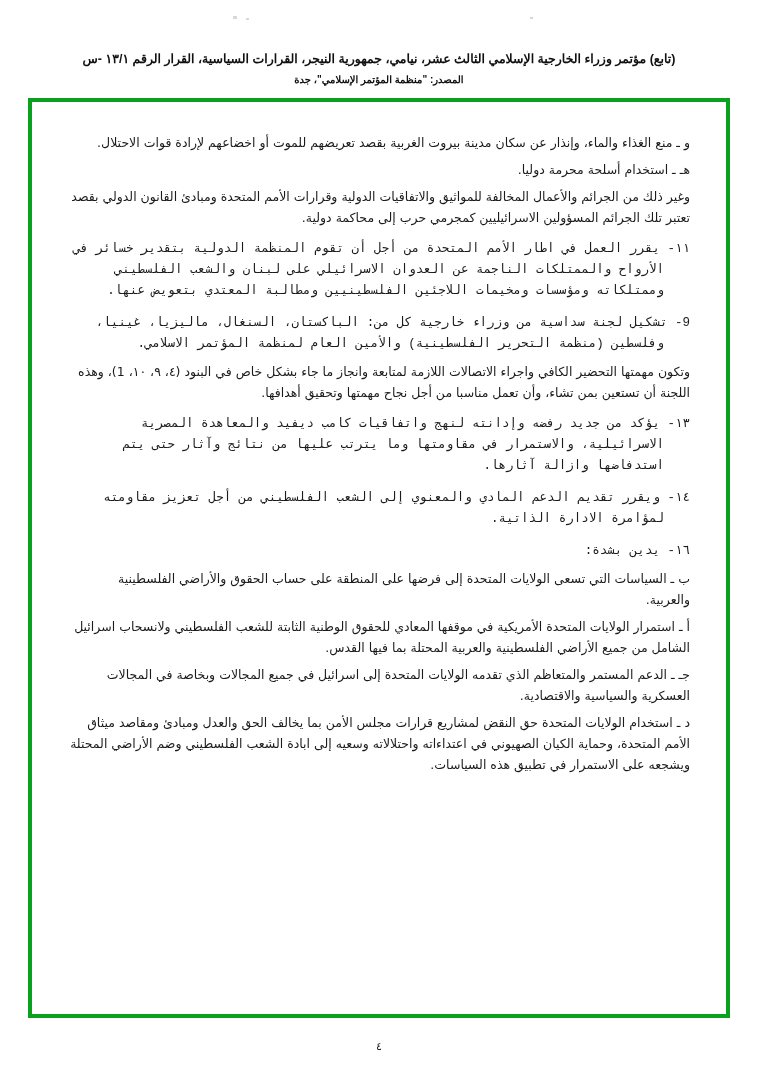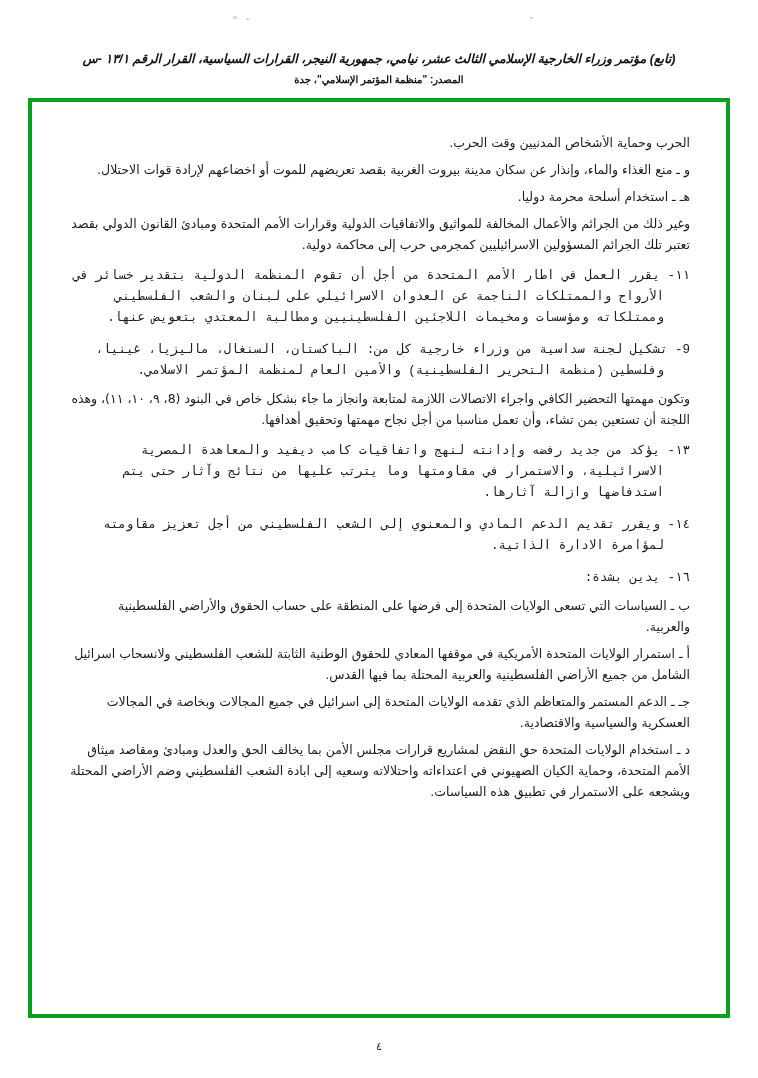--- a/index.html
+++ b/index.html
@@ -43,21 +43,20 @@
     text-align: center;
     direction: rtl;
   }
   .header-line1 {
     font-family: "Liberation Sans", sans-serif;
     font-size: 12.5px;
     font-weight: bold;
     color: #111;
     letter-spacing: 0px;
     line-height: 18px;
-    font-style: italic;
   }
   .header-line2 {
     font-family: "Liberation Sans", sans-serif;
     font-size: 10px;
     font-weight: bold;
     color: #111;
     margin-top: 5px;
     line-height: 14px;
   }
 
@@ -122,27 +121,26 @@
   </div>
 
   <div class="doc-header">
     <div class="header-line1">(تابع) مؤتمر وزراء الخارجية الإسلامي الثالث عشر، نيامي، جمهورية النيجر، القرارات السياسية، القرار الرقم ١٣/١ -س</div>
     <div class="header-line2">المصدر: "منظمة المؤتمر الإسلامي"، جدة</div>
   </div>
 
   <div class="green-frame"></div>
 
   <div class="body-text">
-    <p class="para tight">الحرب وحماية الأشخاص المدنيين وقت الحرب.</p>
     <p class="para tight">و ـ منع الغذاء والماء، وإنذار عن سكان مدينة بيروت الغربية بقصد تعريضهم للموت أو اخضاعهم لإرادة قوات الاحتلال.</p>
     <p class="para tight">هـ ـ استخدام أسلحة محرمة دوليا.</p>
     <p class="para">وغير ذلك من الجرائم والأعمال المخالفة للمواثيق والاتفاقيات الدولية وقرارات الأمم المتحدة ومبادئ القانون الدولي بقصد تعتبر تلك الجرائم المسؤولين الاسرائيليين كمجرمي حرب إلى محاكمة دولية.</p>
     <p class="para indent">١١- يقرر العمل في اطار الأمم المتحدة من أجل أن تقوم المنظمة الدولية بتقدير خسائر في الأرواح والممتلكات الناجمة عن العدوان الاسرائيلي على لبنان والشعب الفلسطيني وممتلكاته ومؤسسات ومخيمات اللاجئين الفلسطينيين ومطالبة المعتدي بتعويض عنها.</p>
     <p class="para indent tight">9- تشكيل لجنة سداسية من وزراء خارجية كل من: الباكستان، السنغال، ماليزيا، غينيا، وفلسطين (منظمة التحرير الفلسطينية) والأمين العام لمنظمة المؤتمر الاسلامي.</p>
-    <p class="para sub">وتكون مهمتها التحضير الكافي واجراء الاتصالات اللازمة لمتابعة وانجاز ما جاء بشكل خاص في البنود (8، ٩، ١٠، ١١)، وهذه اللجنة أن تستعين بمن تشاء، وأن تعمل مناسبا من أجل نجاح مهمتها وتحقيق أهدافها.</p>
+    <p class="para sub">وتكون مهمتها التحضير الكافي واجراء الاتصالات اللازمة لمتابعة وانجاز ما جاء بشكل خاص في البنود (٤، ٩، ١٠، 1)، وهذه اللجنة أن تستعين بمن تشاء، وأن تعمل مناسبا من أجل نجاح مهمتها وتحقيق أهدافها.</p>
     <p class="para indent">١٣- يؤكد من جديد رفضه وإدانته لنهج واتفاقيات كامب ديفيد والمعاهدة المصرية الاسرائيلية، والاستمرار في مقاومتها وما يترتب عليها من نتائج وآثار حتى يتم استدفاضها وازالة آثارها.</p>
     <p class="para indent">١٤- ويقرر تقديم الدعم المادي والمعنوي إلى الشعب الفلسطيني من أجل تعزيز مقاومته لمؤامرة الادارة الذاتية.</p>
     <p class="para indent tight">١٦- يدين بشدة:</p>
     <p class="para tight">ب ـ السياسات التي تسعى الولايات المتحدة إلى فرضها على المنطقة على حساب الحقوق والأراضي الفلسطينية والعربية.</p>
     <p class="para tight">أ ـ استمرار الولايات المتحدة الأمريكية في موقفها المعادي للحقوق الوطنية الثابتة للشعب الفلسطيني ولانسحاب اسرائيل الشامل من جميع الأراضي الفلسطينية والعربية المحتلة بما فيها القدس.</p>
     <p class="para tight">جـ ـ الدعم المستمر والمتعاظم الذي تقدمه الولايات المتحدة إلى اسرائيل في جميع المجالات وبخاصة في المجالات العسكرية والسياسية والاقتصادية.</p>
     <p class="para">د ـ استخدام الولايات المتحدة حق النقض لمشاريع قرارات مجلس الأمن بما يخالف الحق والعدل ومبادئ ومقاصد ميثاق الأمم المتحدة، وحماية الكيان الصهيوني في اعتداءاته واحتلالاته وسعيه إلى ابادة الشعب الفلسطيني وضم الأراضي المحتلة ويشجعه على الاستمرار في تطبيق هذه السياسات.</p>
   </div>
 
   <div class="page-number">٤</div>

